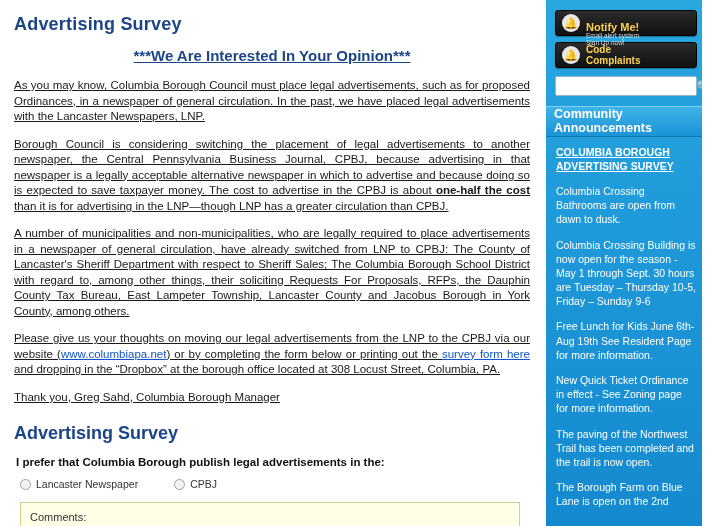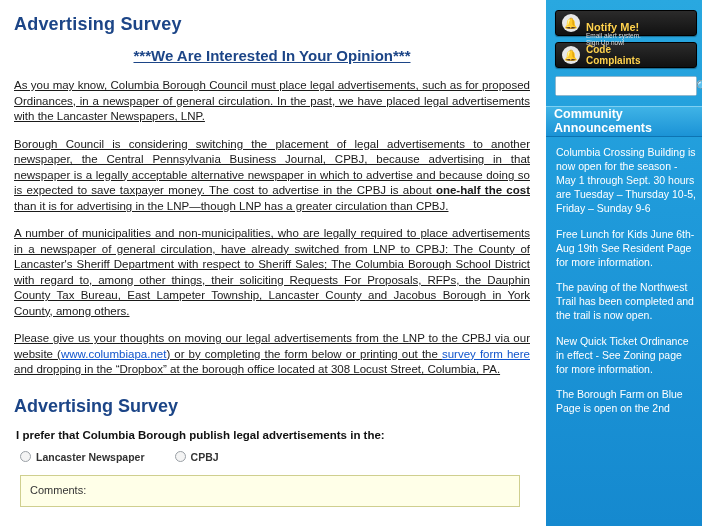--- a/index.html
+++ b/index.html
@@ -64,25 +64,24 @@
   }
   .form-question {
     font-size: 11.5px;
     font-weight: bold;
     color: #111111;
     margin: 0 0 10px 2px;
   }
   .radio-row {
     display: flex;
     align-items: center;
-    gap: 16px;
+    gap: 22px;
     margin: 0 0 12px 6px;
     font-size: 10.5px;
     color: #333333;
-    font-weight: bold;
   }
   .radio-row .opt {
     display: flex;
     align-items: center;
     gap: 5px;
     margin-right: 14px;
   }
   .radio {
     width: 11px;
     height: 11px;
@@ -231,20 +230,21 @@
     <h2 class="sub-heading">***We Are Interested In Your Opinion***</h2>
 
     <p class="body-par">As you may know, Columbia Borough Council must place legal advertisements, such as for proposed Ordinances, in a newspaper of general circulation. In the past, we have placed legal advertisements with the Lancaster Newspapers, LNP.</p>
 
     <p class="body-par"><span>Borough Council is considering switching the placement of legal advertisements to another newspaper, the Central Pennsylvania Business Journal, CPBJ, because advertising in that newspaper is a legally acceptable alternative newspaper in which to advertise and because doing so is expected to save taxpayer money. The cost to advertise in the CPBJ is about </span><span class="b">one-half the cost</span><span> than it is for advertising in the LNP—though LNP has a greater circulation than CPBJ.</span></p>
 
     <p class="body-par">A number of municipalities and non-municipalities, who are legally required to place advertisements in a newspaper of general circulation, have already switched from LNP to CPBJ: The County of Lancaster's Sheriff Department with respect to Sheriff Sales; The Columbia Borough School District with regard to, among other things, their soliciting Requests For Proposals, RFPs, the Dauphin County Tax Bureau, East Lampeter Township, Lancaster County and Jacobus Borough in York County, among others.</p>
 
     <p class="body-par"><span>Please give us your thoughts on moving our legal advertisements from the LNP to the CPBJ via our website (</span><a class="inline-link" href="#">www.columbiapa.net</a><span>) or by completing the form below or printing out the </span><a class="inline-link" href="#">survey form here</a><span> and dropping in the “Dropbox” at the borough office located at 308 Locust Street, Columbia, PA.</span></p>
 
+    <p class="body-par"><span>Thank you, </span><span>Greg Sahd</span><span>, Columbia Borough Manager</span></p>
 
     <h1 class="form-title">Advertising Survey</h1>
 
     <div class="form-question">I prefer that Columbia Borough publish legal advertisements in the:</div>
 
     <div class="radio-row">
       <label class="opt">
         <span class="radio"></span>
         <span>Lancaster Newspaper</span>
       </label>
@@ -284,23 +284,28 @@
       <input type="text" placeholder="" style="">
       <span class="search-icon">🔍</span>
     </div>
 
     <div class="announce-header">
       <span>Community</span>
       <span>Announcements</span>
     </div>
 
     <div class="announce-list">
+      <a href="#" class="announce-item link">
+        <span>COLUMBIA BOROUGH</span>
+        <span>ADVERTISING SURVEY</span>
+      </a>
+      <div class="announce-item">Columbia Crossing Bathrooms are open from dawn to dusk.</div>
       <div class="announce-item">Columbia Crossing Building is now open for the season - May 1 through Sept. 30 hours are Tuesday – Thursday 10-5, Friday – Sunday 9-6</div>
       <div class="announce-item">Free Lunch for Kids June 6th-Aug 19th See Resident Page for more information.</div>
+      <div class="announce-item">New Quick Ticket Ordinance in effect - See Zoning page for more information.</div>
       <div class="announce-item">The paving of the Northwest Trail has been completed and the trail is now open.</div>
-      <div class="announce-item">New Quick Ticket Ordinance in effect - See Zoning page for more information.</div>
-      <div class="announce-item">The Borough Farm on Blue Page is open on the 2nd</div>
+      <div class="announce-item">The Borough Farm on Blue Lane is open on the 2nd</div>
     </div>
 
     <div class="edge-right"></div>
   </div>
 
 </div>
 
 </body></html>

